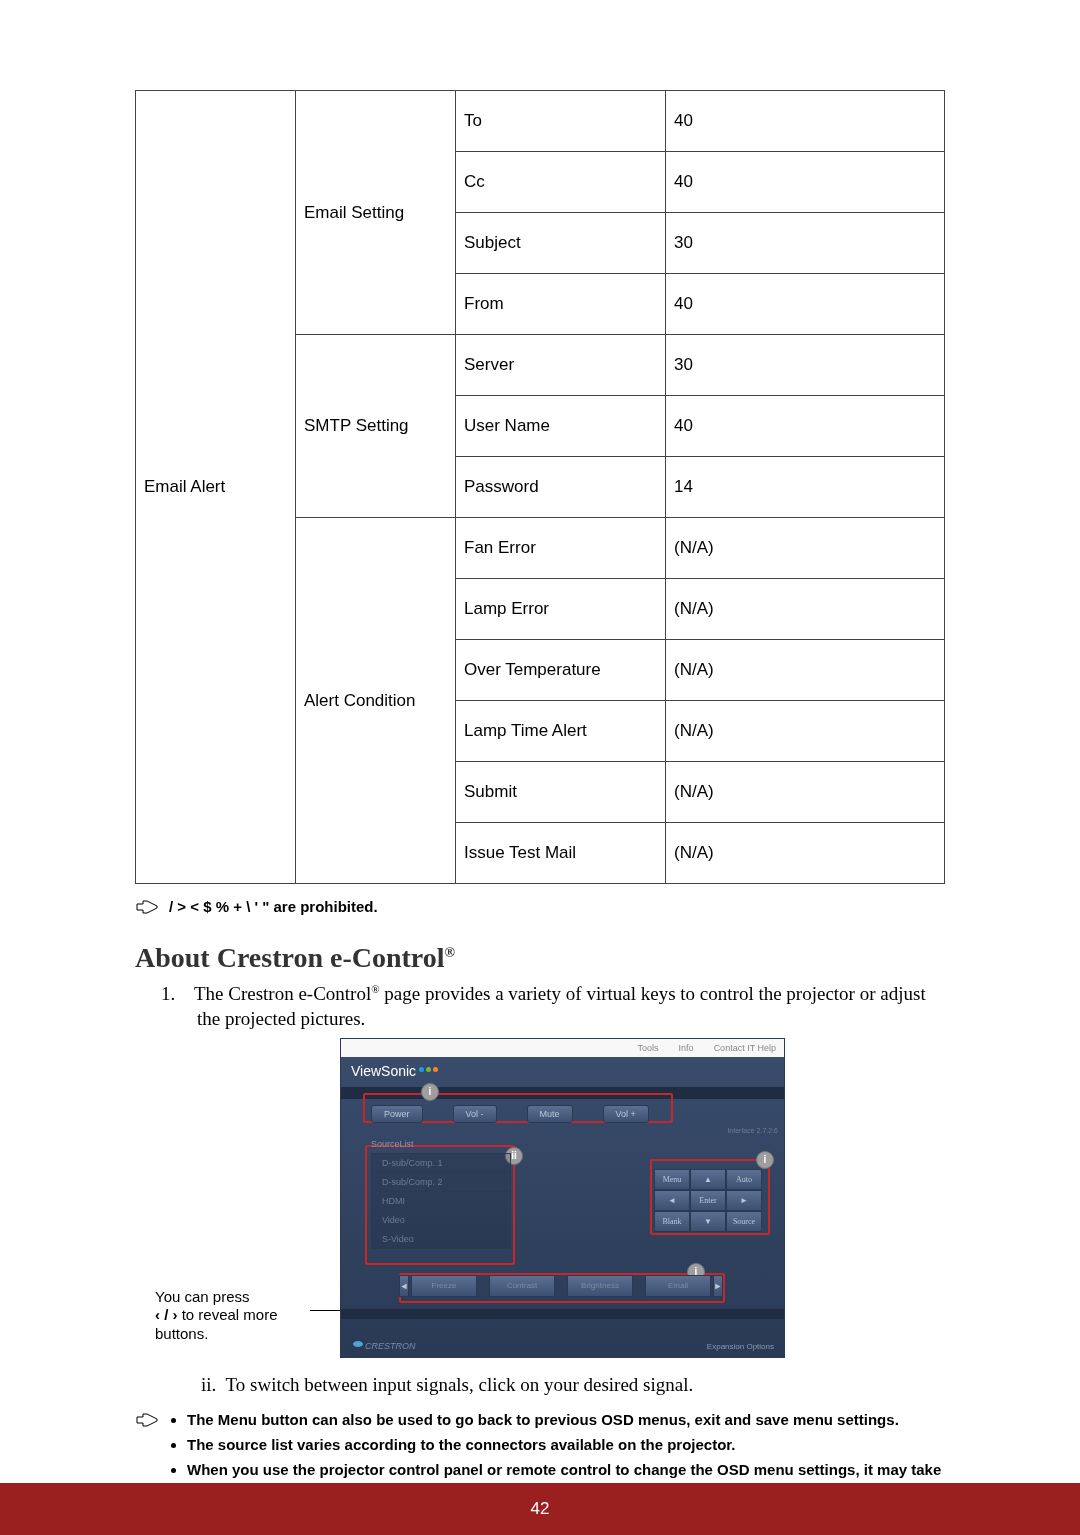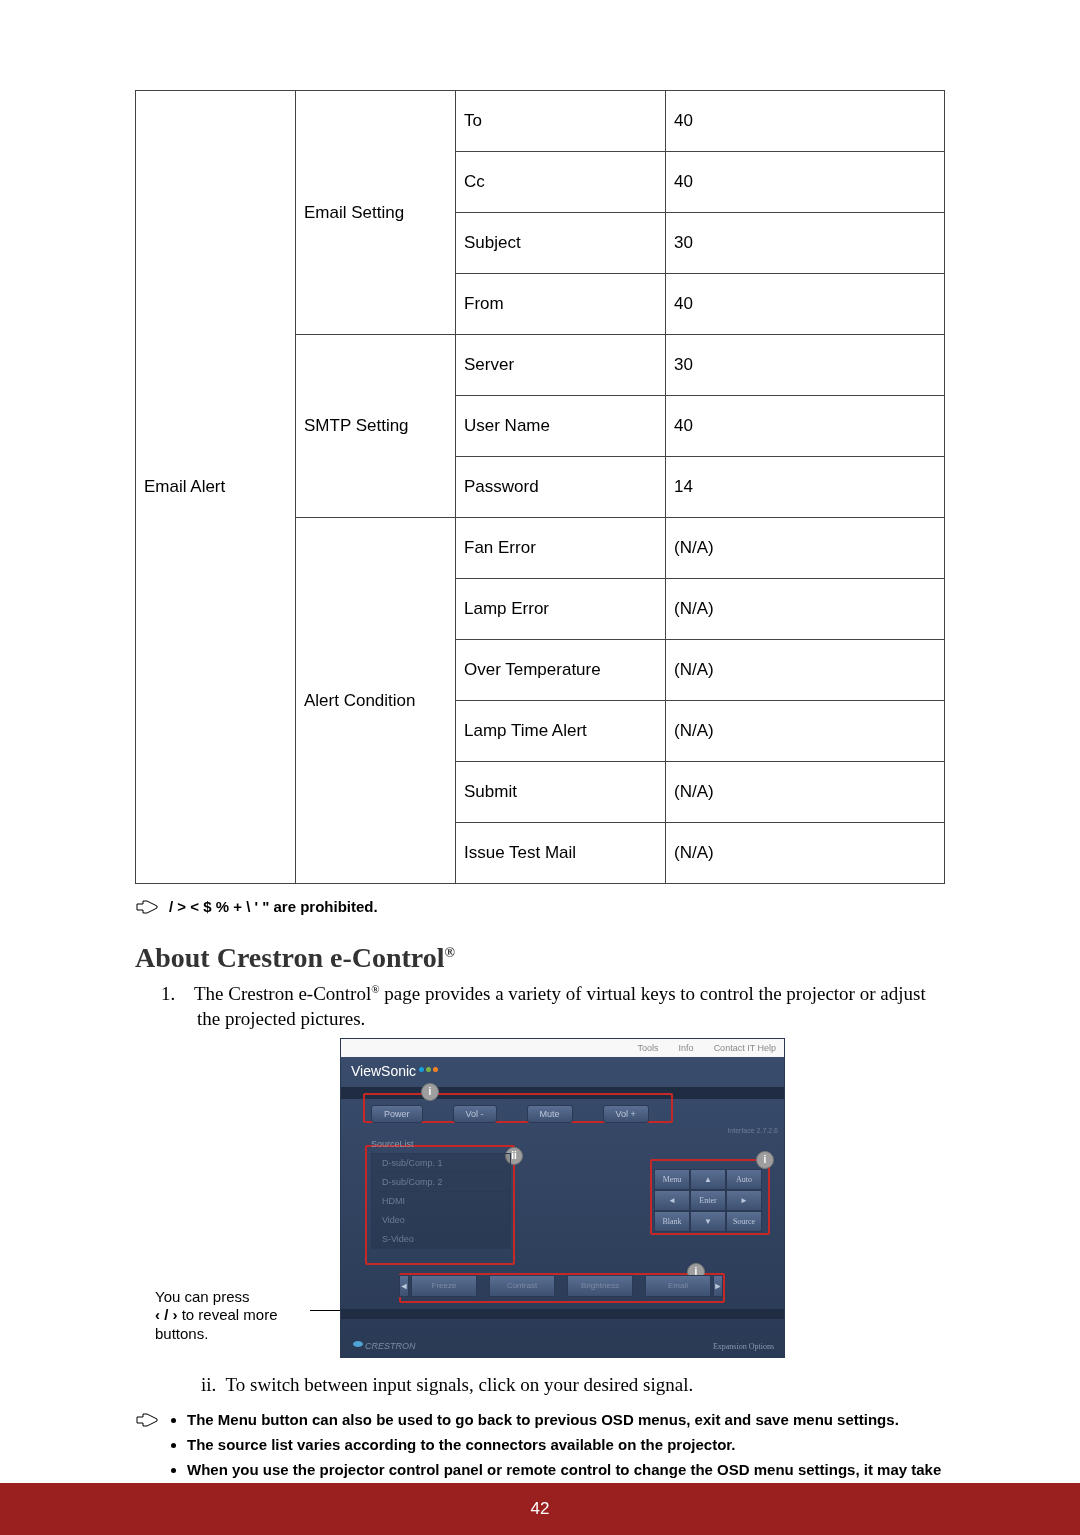--- a/index.html
+++ b/index.html
@@ -288,21 +288,21 @@
     width: 10px; height: 6px;
     background: #4fa3d6;
     border-radius: 50%;
     display: inline-block;
     margin-right: 2px;
     transform: translateY(-2px);
   }
   .shot .exp {
     position: absolute;
     bottom: 6px; right: 10px;
-    font-family: Liberation Serif, serif;
+    font-family: Liberation Sans, sans-serif;
     font-size: 8px;
     color: #8a97ac;
   }
   .shot .iface-ver {
     position: absolute;
     top: 28px; right: 6px;
     font-family: Arial, sans-serif;
     font-size: 7px;
     color: #6c7b94;
   }

